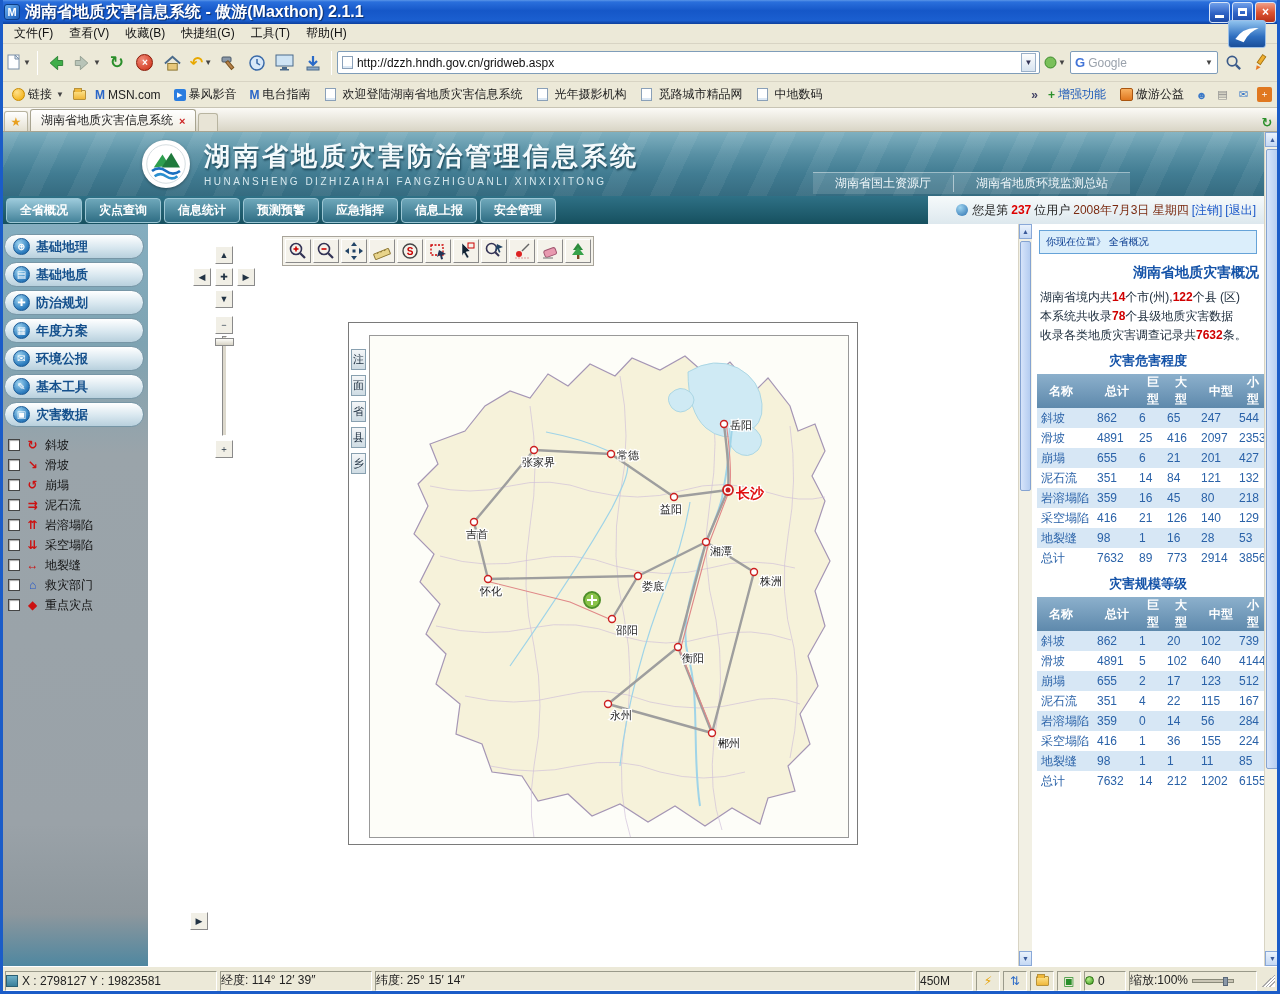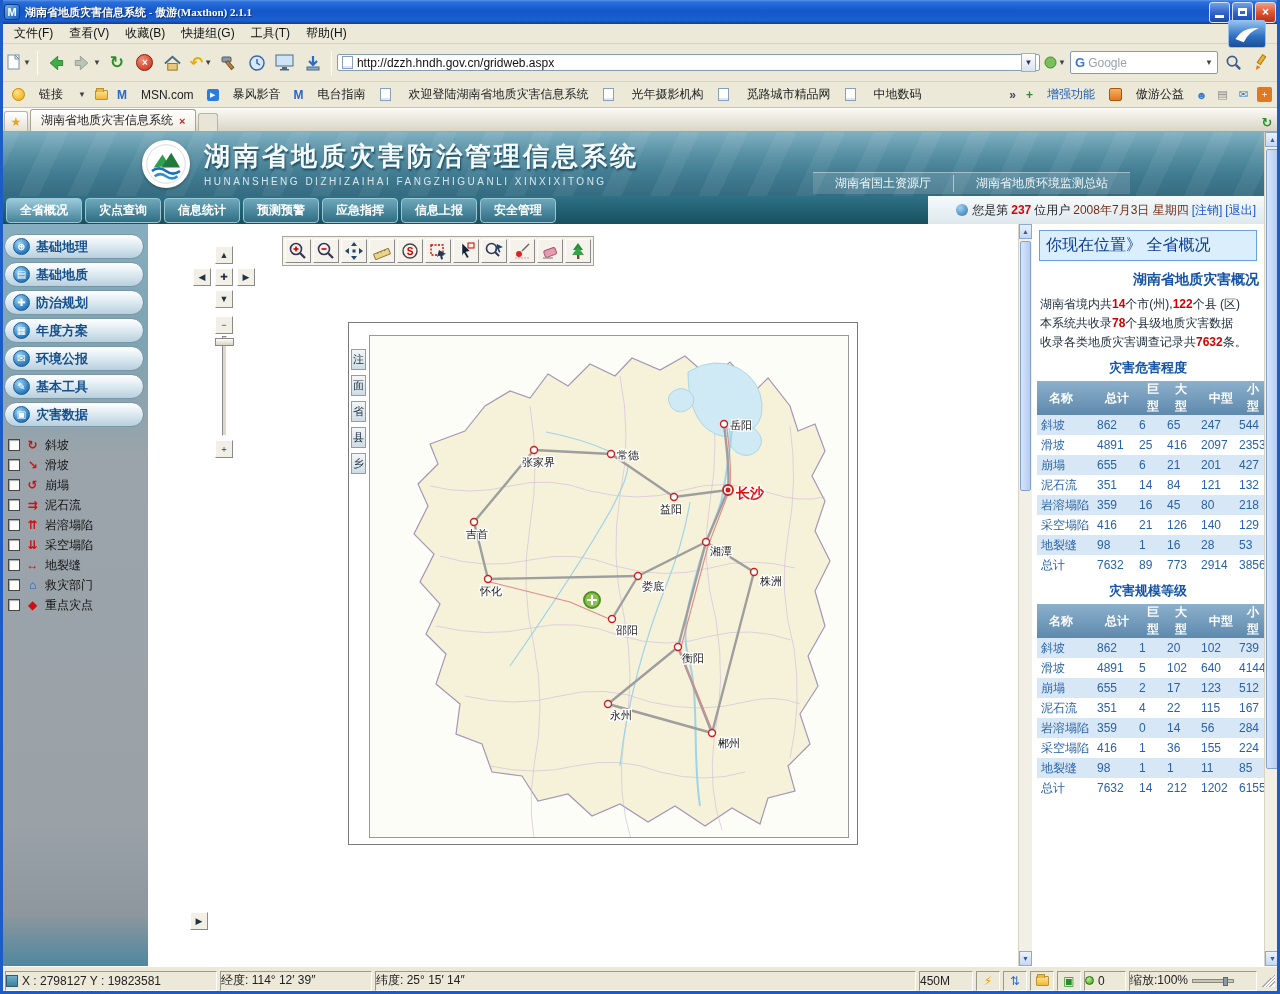--- a/index.html
+++ b/index.html
@@ -6,21 +6,21 @@
   html,body { width:1280px; height:994px; overflow:hidden; }
   body { font-family:"Liberation Sans","DejaVu Sans",sans-serif; font-size:12px; background:#ece9d8; }
   .screen { position:relative; width:1280px; height:994px; background:#ece9d8; overflow:hidden; }
   .screen::after { content:""; position:absolute; inset:0; border:3px solid #1b5cc8; border-top:none; pointer-events:none; z-index:99; }
 
   
   .titlebar { height:24px; display:flex; align-items:center; padding:0 4px;
     background:linear-gradient(180deg,#5a96e8 0%,#2a6fdc 8%,#1557c8 45%,#1b5fd0 85%,#0d3f9c 100%); }
   .app-icon { width:16px; height:16px; border-radius:3px; background:linear-gradient(135deg,#6ab0f0,#1a5cb8);
     color:#fff; font-weight:bold; font-size:11px; display:flex; align-items:center; justify-content:center; margin-right:5px; border:1px solid #0c3d86;}
-  .titlebar .title { color:#fff; font-weight:bold; font-size:11px; text-shadow:1px 1px 1px #0a2c66; flex:1;font-family:Liberation Serif, serif; }
+  .titlebar .title { color:#fff; font-weight:bold; font-size:16px; text-shadow:1px 1px 1px #0a2c66; flex:1; }
   .win-btns { display:flex; gap:2px; }
   .win-btn { width:21px; height:21px; border-radius:3px; border:1px solid #d7e4f8; display:flex; align-items:center; justify-content:center;
     background:linear-gradient(180deg,#70a0ea,#2f62c4 55%,#1c4aa8); color:#fff; font-size:12px; font-weight:bold; }
   .win-btn.close { background:linear-gradient(180deg,#f0a088,#dd5432 50%,#b63018); }
   .win-btn .minbar { display:block; width:9px; height:3px; background:#fff; margin-top:9px; }
   .win-btn .maxbox { display:block; width:9px; height:8px; border:2px solid #fff; border-top-width:3px; }
 
   
   .menubar { height:20px; display:flex; align-items:center; padding:0 6px; background:#ece9d8; border-bottom:1px solid #d8d4c4; }
   .menu-item { padding:2px 8px; color:#111; }
@@ -30,32 +30,32 @@
 
   
   .toolbar { height:38px; display:flex; align-items:center; gap:2px; padding:2px 6px; background:#ece9d8; border-bottom:1px solid #d8d4c4; }
   .tbtn { height:28px; min-width:26px; display:flex; align-items:center; justify-content:center; border:1px solid transparent; border-radius:3px; }
   .caret { font-size:8px; color:#444; margin-left:1px; }
   .tb-sep { width:1px; height:24px; background:#c6c2b2; border-right:1px solid #fff; margin:0 3px; }
   .glyph-green { color:#2a8f2a; font-size:17px; font-weight:bold; }
   .glyph-yellow { color:#e8a800; font-size:16px; font-weight:bold; }
   .stop-circle { width:17px; height:17px; border-radius:50%; background:radial-gradient(circle at 35% 30%,#f08a78,#cc2a10); color:#fff;
     font-size:10px; font-weight:bold; display:flex; align-items:center; justify-content:center; border:1px solid #8a1a08; }
-  .addr-bar { flex:1; min-width:420px; height:17px; background:#fff; border:1px solid #7f9db9; border-radius:2px; display:flex; align-items:center; padding:0 3px; }
+  .addr-bar { flex:1; min-width:420px; height:23px; background:#fff; border:1px solid #7f9db9; border-radius:2px; display:flex; align-items:center; padding:0 3px; }
   .addr-input { flex:1; border:none; outline:none; font-size:12px; font-family:"Liberation Sans","DejaVu Sans",sans-serif; color:#111; }
   .mini-page { width:11px; height:13px; background:#fff; border:1px solid #8aa0b8; margin:0 4px 0 1px;
     box-shadow:inset 0 -2px 0 #dce8f4; }
   .drop-btn { width:15px; height:19px; display:flex; align-items:center; justify-content:center; background:linear-gradient(#fdfdfd,#d8e4f0); border:1px solid #9ab0c8; font-size:8px; color:#335; }
   .search-box { width:148px; height:23px; background:#fff; border:1px solid #7f9db9; border-radius:2px; display:flex; align-items:center; padding:0 4px; gap:3px; }
   .g-logo { font-weight:bold; font-size:13px; color:#4274d8; }
   .search-label { color:#9aa2ac; flex:1; }
 
   
   .linksbar { height:26px; display:flex; align-items:center; gap:5px; padding:0 8px; background:#ece9d8; border-bottom:1px solid #c8c4b4; }
-  .link-item { display:flex; align-items:center; gap:14px; padding:2px 4px; color:#222; white-space:nowrap; }
+  .link-item { display:flex; align-items:center; gap:3px; padding:2px 4px; color:#222; white-space:nowrap; }
   .icon-smiley { width:13px; height:13px; border-radius:50%; background:radial-gradient(circle at 35% 30%,#ffe08a,#f0a800); border:1px solid #c88a00; }
   .icon-folder { width:13px; height:10px; background:linear-gradient(#fde28a,#f0b83a); border:1px solid #b8923a; border-radius:1px; position:relative; }
   .icon-folder::before { content:""; position:absolute; top:-3px; left:0; width:6px; height:3px; background:#f0b83a; border:1px solid #b8923a; border-bottom:none; }
   .icon-m { color:#2a66c8; font-weight:bold; font-size:12px; }
   .icon-storm { width:12px; height:12px; border-radius:2px; background:#2a7de0; color:#fff; font-size:7px; display:flex; align-items:center; justify-content:center; }
   .links-right { margin-left:auto; display:flex; align-items:center; gap:6px; }
   .overflow-chevron { color:#446; font-weight:bold; }
   .enhance-label { color:#1a58b8; }
   .icon-charity { width:13px; height:13px; background:linear-gradient(#f8b060,#e07820); border:1px solid #a85510; border-radius:2px; }
   .mini-ico { width:15px; height:15px; display:flex; align-items:center; justify-content:center; font-size:11px; border-radius:2px; }
@@ -132,21 +132,21 @@
   
   .v-scrollbar { position:relative; background:#f2f0e4; border-left:1px solid #d8d4c4; }
   .content-scroll { width:14px; flex:none; }
   .sc-btn { position:absolute; left:0; width:100%; height:15px; background:linear-gradient(#eaf2fc,#c4d8f4); border:1px solid #89a8d8; display:flex; align-items:center; justify-content:center; font-size:7px; color:#3a5a9a; }
   .sc-thumb { position:absolute; left:1px; width:11px; background:linear-gradient(90deg,#d6e4fa,#b4ccf0); border:1px solid #85a3d1; border-radius:2px; }
   .browser-scroll { position:absolute; right:0; top:0; width:16px; height:100%; }
   .browser-scroll .sc-thumb { width:13px; }
 
   
   .rightpanel { width:232px; flex:none; background:#fff; padding:4px 5px; overflow:hidden; }
-  .loc-box { border:1px solid #66a3d8; background:#dbeefb; color:#0b3d91; padding:4px 6px; margin:2px 2px 6px; font-size:16px; }
+  .loc-box { border:1px solid #66a3d8; background:#dbeefb; color:#0b3d91; padding:4px 6px; margin:2px 2px 6px; font-size:10px; }
   .panel-title { text-align:right; font-size:14px; font-weight:bold; color:#1553a8; padding:4px 0 6px; }
   .panel-para { font-size:12px; color:#1a2a3a; line-height:19px; padding:0 3px; }
   .red-num { color:#d00000; font-weight:bold; }
   .section-title { text-align:center; font-size:13px; font-weight:bold; color:#1553a8; padding:7px 0 4px; }
   table.stats { width:100%; border-collapse:collapse; table-layout:fixed; }
   table.stats th { background:linear-gradient(180deg,#8cb0cc,#5e89ac); color:#fff; font-size:12px; font-weight:bold; height:21px; text-align:left; padding-left:12px; }
   table.stats td { font-size:12px; color:#2a62a8; height:20px; padding-left:4px; }
   table.stats tr.alt { background:#d7e7f5; }
   col.c0{width:56px} col.c1{width:42px} col.c2{width:28px} col.c3{width:34px} col.c4{width:38px} col.c5{width:30px}
 

